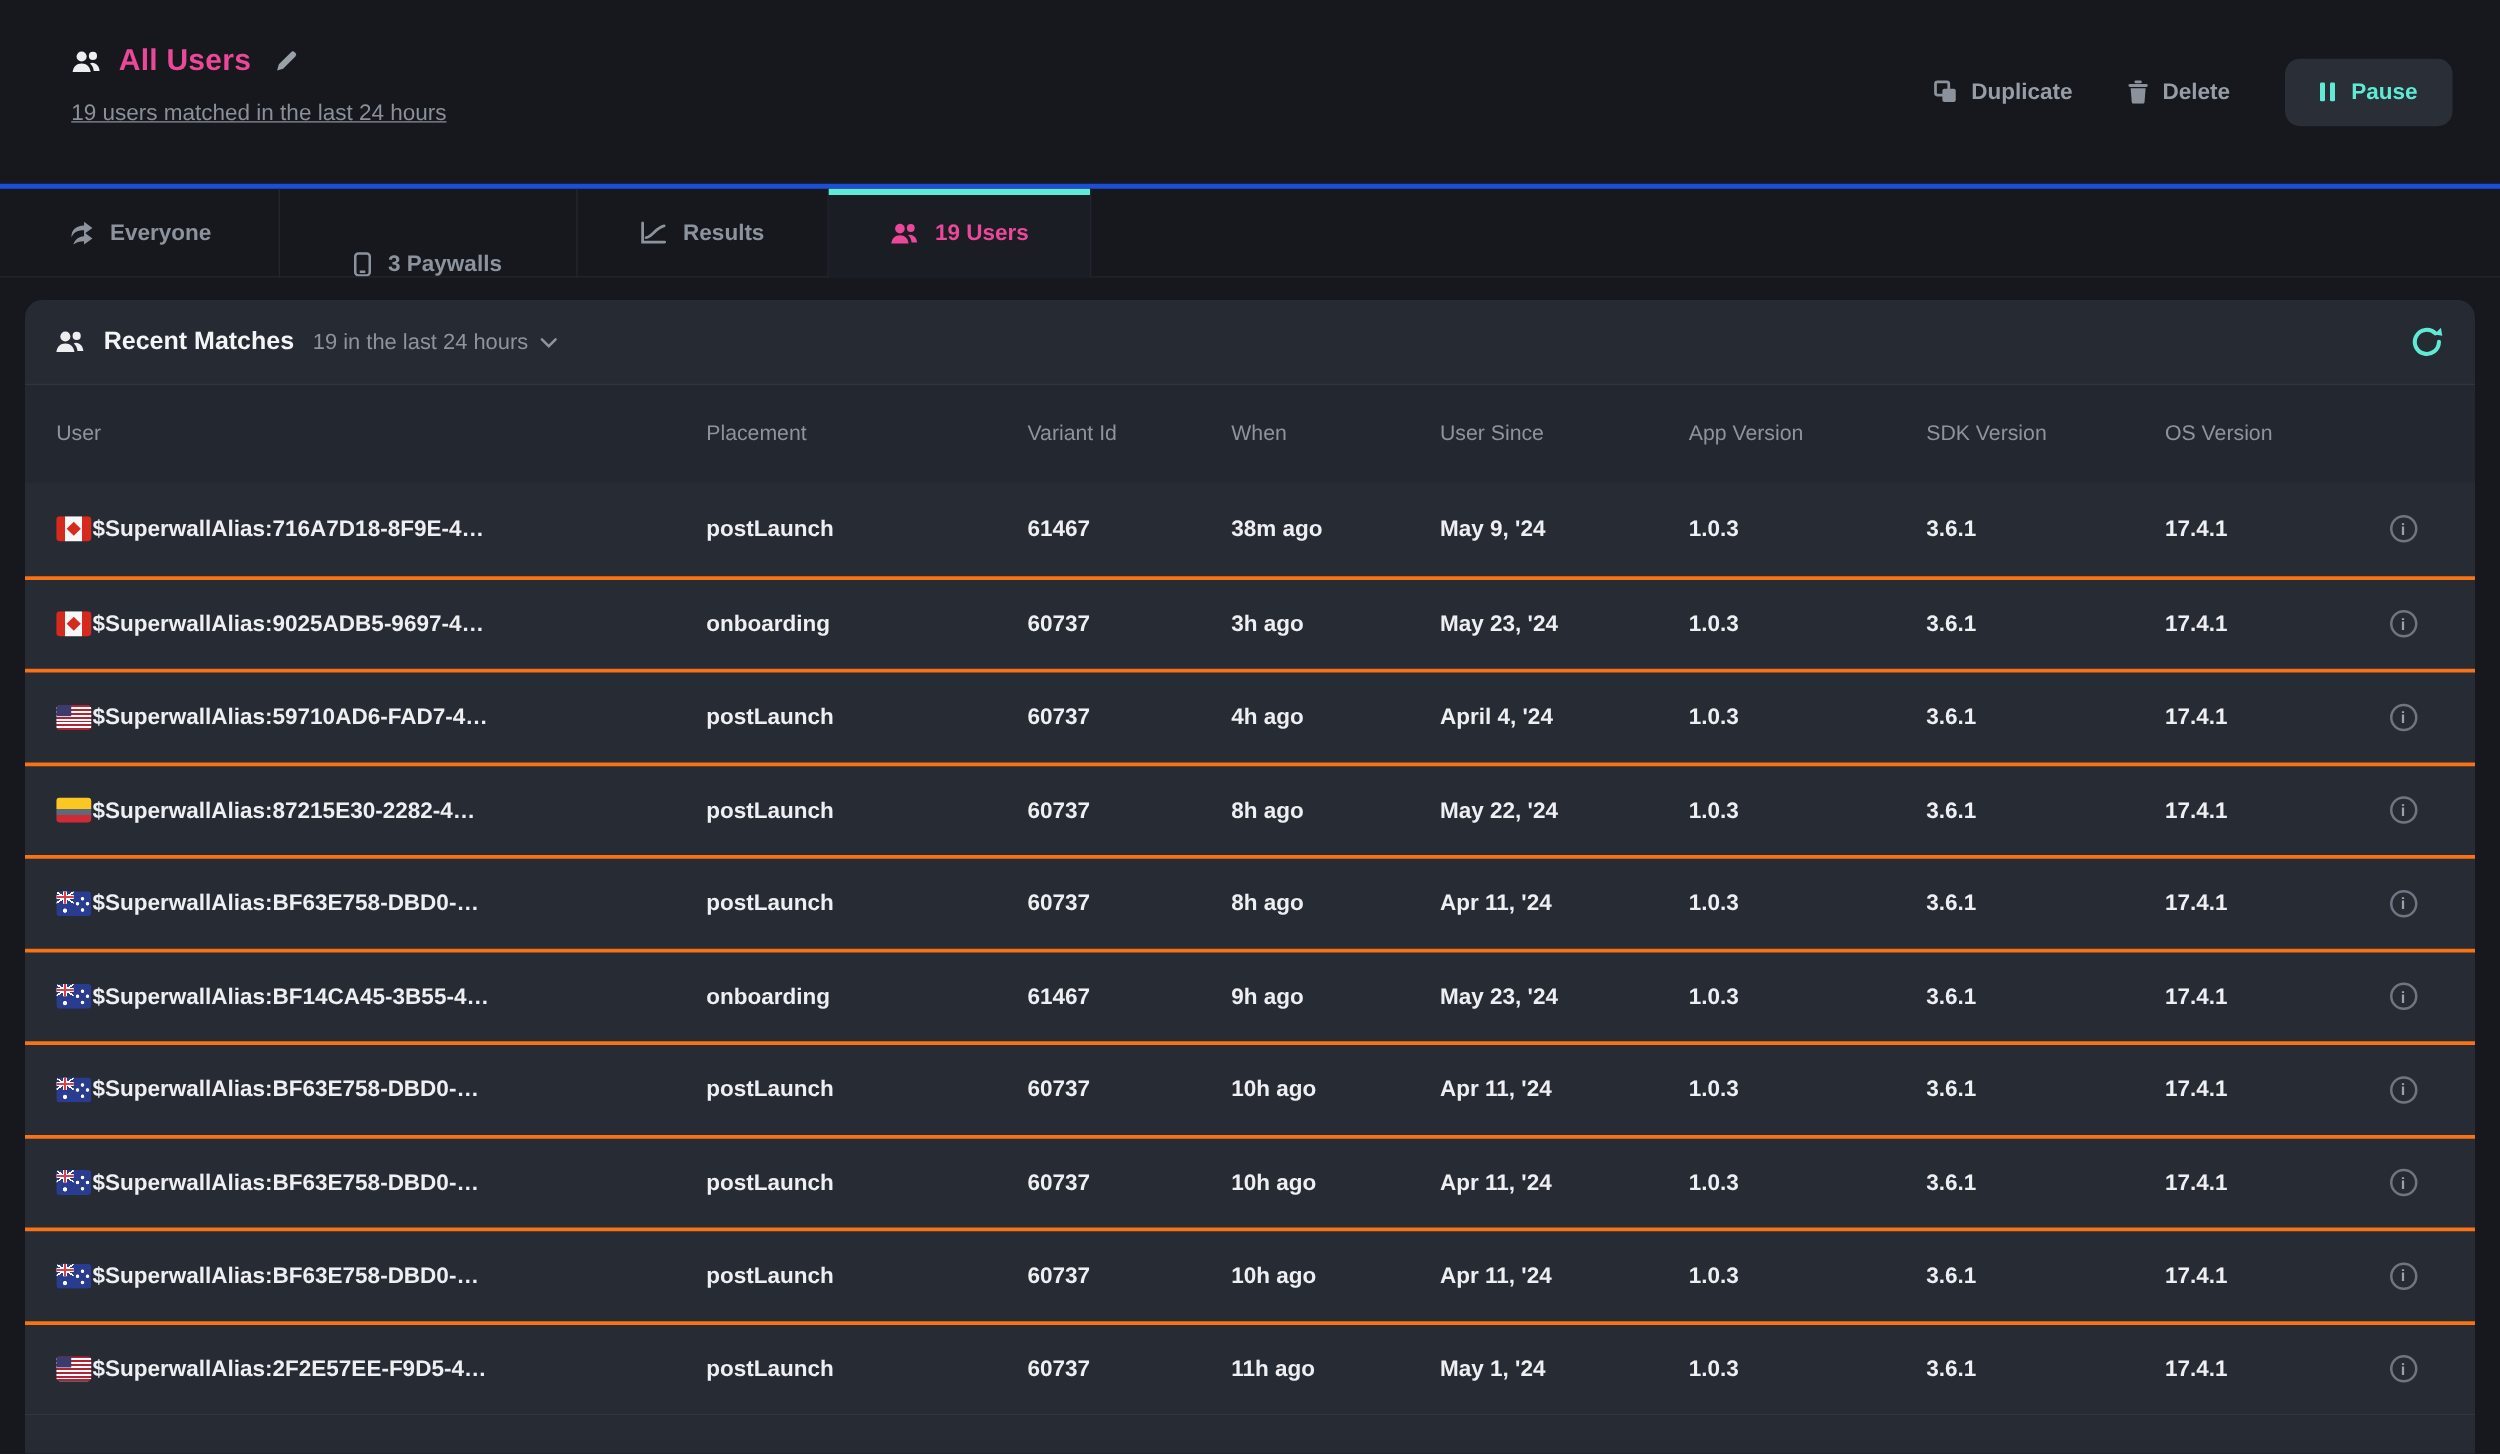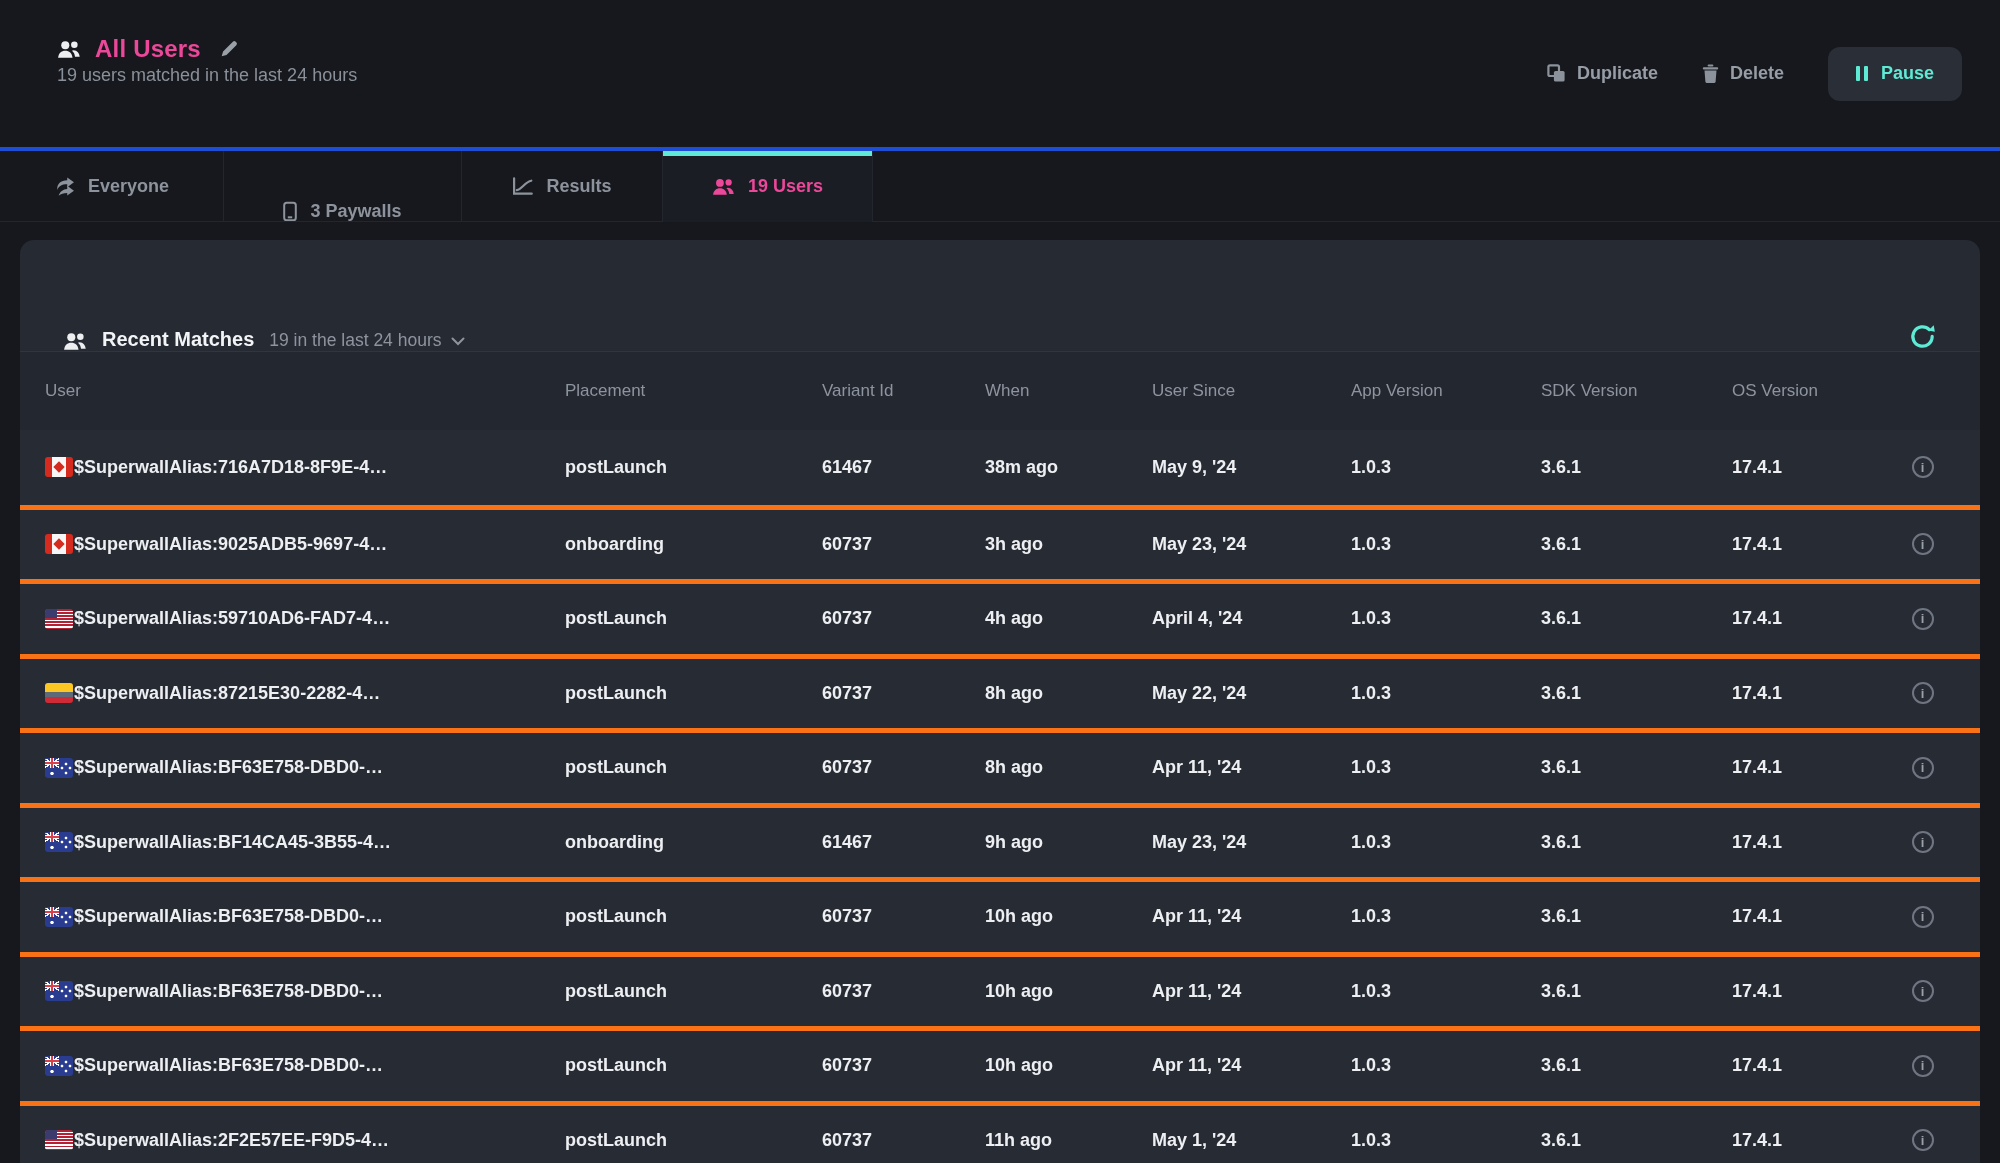--- a/index.html
+++ b/index.html
@@ -10,46 +10,46 @@
     -webkit-font-smoothing:antialiased;
     color:#eef1f4;
   }
   
   .app-header{height:147px;display:flex;justify-content:space-between;padding:0 38px 0 57px;box-sizing:border-box;}
   .header-left{padding-top:33px;}
   .title-row{display:flex;align-items:center;gap:14px;height:32px;}
   .page-title{font-size:24px;font-weight:600;color:#ec4899;letter-spacing:.2px;}
   .users-glyph{color:#eceef0;display:inline-flex;}
   .pencil{color:#9aa0a8;display:inline-flex;margin-left:4px;cursor:pointer;}
-  .subtitle{font-size:18px;color:#8a9099;}
+  .subtitle{margin-top:15px;font-size:18px;color:#8a9099;text-decoration:underline;}
   .header-right{display:flex;align-items:center;gap:44px;}
   .text-btn{display:flex;align-items:center;gap:11px;color:#969da6;font-size:18px;font-weight:600;cursor:pointer;background:none;border:none;padding:0;font-family:inherit;}
   .text-btn .bicon{display:inline-flex;color:#8b929c;}
   .pause-btn{display:flex;align-items:center;justify-content:center;gap:13px;width:134px;height:54px;border-radius:12px;background:#2a2e37;border:none;cursor:pointer;color:#5eead4;font-size:18px;font-weight:700;font-family:inherit;}
   .pause-bars{display:inline-flex;gap:4px;}
   .pause-bars i{display:block;width:4px;height:15px;background:#5eead4;border-radius:1px;}
   
   .tabstrip{height:75px;display:flex;position:relative;border-top:4px solid #1d4ed8;box-sizing:border-box;}
   .tabstrip::after{content:"";position:absolute;left:0;right:0;bottom:0;height:1px;background:#23262e;}
   .tab{display:flex;align-items:center;justify-content:center;gap:13px;border-right:1px solid #23262e;color:#8d939d;font-size:18px;font-weight:600;cursor:pointer;box-sizing:border-box;position:relative;}
   .tab .ticon{display:inline-flex;}
   .tab-0{width:224px;}.tab-1{width:238px;align-items:flex-end;}.tab-2{width:201px;}.tab-3{width:210px;}
   .tab.active{color:#ec4899;background:#1a1d24;z-index:1;}
   .tab.active::before{content:"";position:absolute;top:0;left:0;right:0;height:5px;background:#5eead4;}
   
   .panel{margin:18px 20px 0 20px;height:923px;background:#262a33;border-radius:14px 14px 0 0;overflow:hidden;}
-  .panel-header{height:112px;display:flex;align-items:flex-end;padding:0 43px;border-bottom:1px solid #313540;box-sizing:border-box;}
+  .panel-header{height:68px;display:flex;align-items:center;padding:0 24px;border-bottom:1px solid #313540;box-sizing:border-box;}
   .panel-title{font-size:20px;font-weight:700;color:#f2f4f6;margin-left:15px;}
   .panel-filter{display:flex;align-items:center;gap:10px;margin-left:15px;color:#8e949e;font-size:17.5px;cursor:pointer;}
   .panel-spacer{flex:1;}
   .refresh{color:#5eead4;display:inline-flex;cursor:pointer;}
   
   .grid-row{display:grid;grid-template-columns:520px 257px 163px 167px 199px 190px 191px 158px 65px;align-items:center;padding:0 25px;box-sizing:border-box;}
   .thead{height:78px;background:#232730;color:#8e949e;font-size:17px;}
-  .trow{height:74.5px;background:#272b34;border-top:5px solid #f97316;font-size:18px;font-weight:600;color:#edeff2;cursor:pointer;}
+  .trow{height:74.5px;background:#272b34;border-top:3px solid #f97316;font-size:18px;font-weight:600;color:#edeff2;cursor:pointer;}
   .trow:first-child{border-top:none;}
   .trow-partial{height:20px;background:#272b34;border-top:1px solid #313540;}
   .user-cell{display:flex;align-items:center;gap:1px;overflow:hidden;white-space:nowrap;}
   .cell{white-space:nowrap;}
   .icell{justify-self:center;}
   .info-icon{width:22px;height:22px;border-radius:50%;border:2px solid #6f7682;color:#9aa1ab;display:flex;align-items:center;justify-content:center;font-size:13px;font-weight:700;font-style:normal;box-sizing:border-box;}
   
   .flag{width:28px;height:20px;border-radius:3px;position:relative;overflow:hidden;flex:none;}
   .flag-ca{background:linear-gradient(90deg,#d52b1e 0 25%,#f7f7f7 25% 75%,#d52b1e 75%);}
   .flag-ca::before{content:"";position:absolute;left:50%;top:50%;width:8px;height:8px;background:#d52b1e;transform:translate(-50%,-50%) rotate(45deg);}

